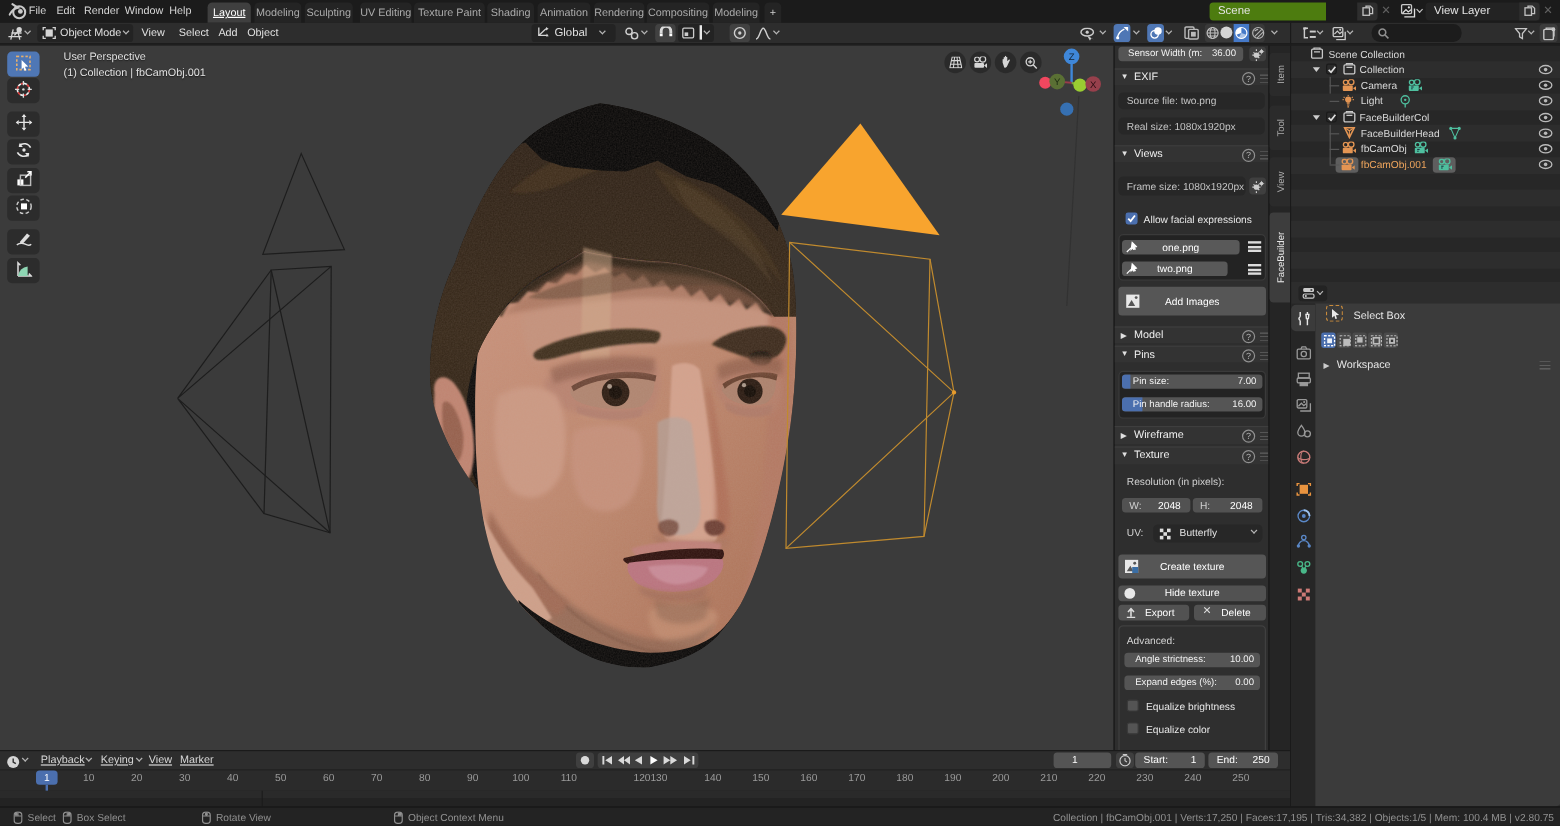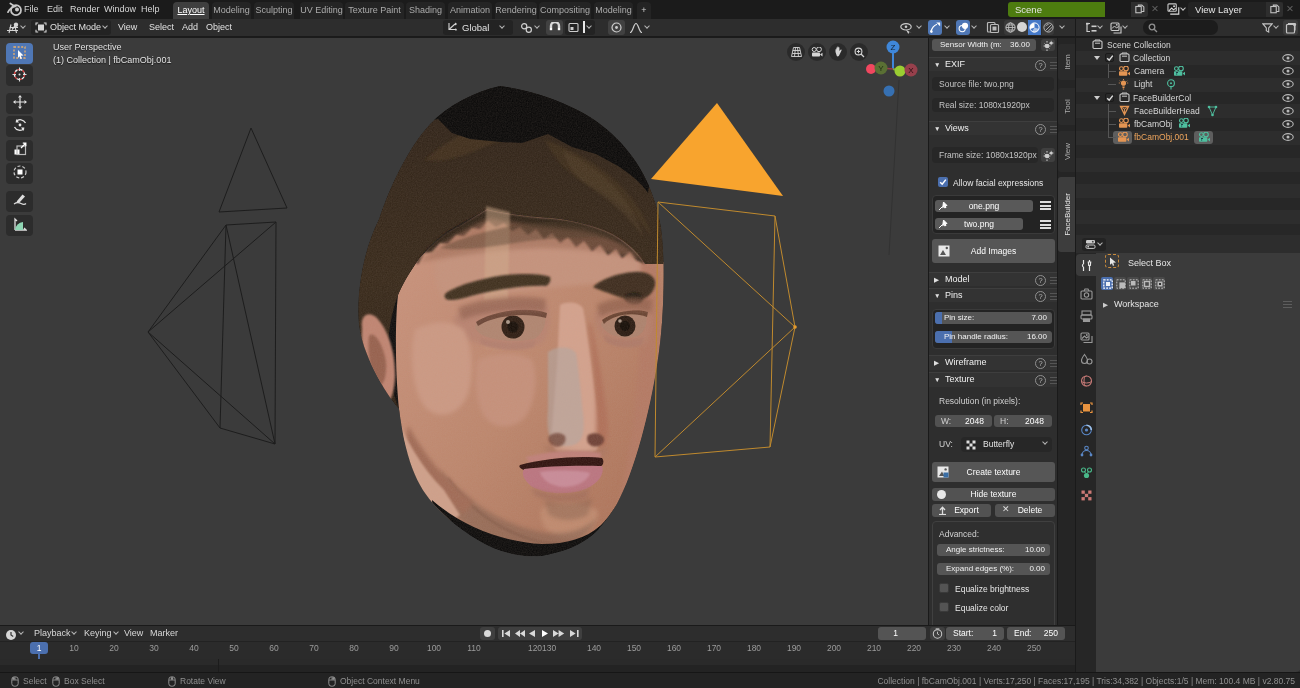--- a/index.html
+++ b/index.html
@@ -39,21 +39,21 @@
 .orow { position:absolute; left:0; width:225px; height:14px; line-height:14px; font-size:9px; color:#d5d5d5; }
 .orow.alt { background:#2d2d2d; }
 
 #props { left:1075px; top:235px; width:225px; height:437px; background:#2d2d2d; border-left:1px solid #1a1a1a; }
 #pcontent { position:absolute; left:20px; top:18px; width:205px; height:419px; background:#3b3b3b; border-radius:0 0 5px 0; }
 #pstrip { position:absolute; left:0; top:18px; width:20px; height:419px; background:#262626; }
 
 #tl { left:0; top:625px; width:1075px; height:47px; background:#2d2d2d; border-top:1px solid #1a1a1a; }
 
 #status { left:0; top:672px; width:1300px; height:16px; background:#232323; border-top:1px solid #161616; color:#909090; font-size:8.5px; line-height:16px; }
-.tmenu { position:absolute; top:2px; font-size:9px; color:#d8d8d8; }
+.tmenu { position:absolute; top:2px; font-size:9px; color:#d8d8d8;text-decoration:underline; }
 .otxt { font-size:8.5px; color:#d8d8d8; }
 .cb { width:9px; height:9px; background:#2a2a2a; border:1px solid #1a1a1a; border-radius:2px; }
 .eye { left:206px; width:13px; height:11px; }
 .tc { left:32px; width:8px; height:1px; background:#565656; }
 .pic { left:4px; }
 .pselb { position:absolute; width:12px; height:13px; background:#4a4a4a; border-radius:2px; }
 </style>
 </head>
 <body>
 <div id="root">

